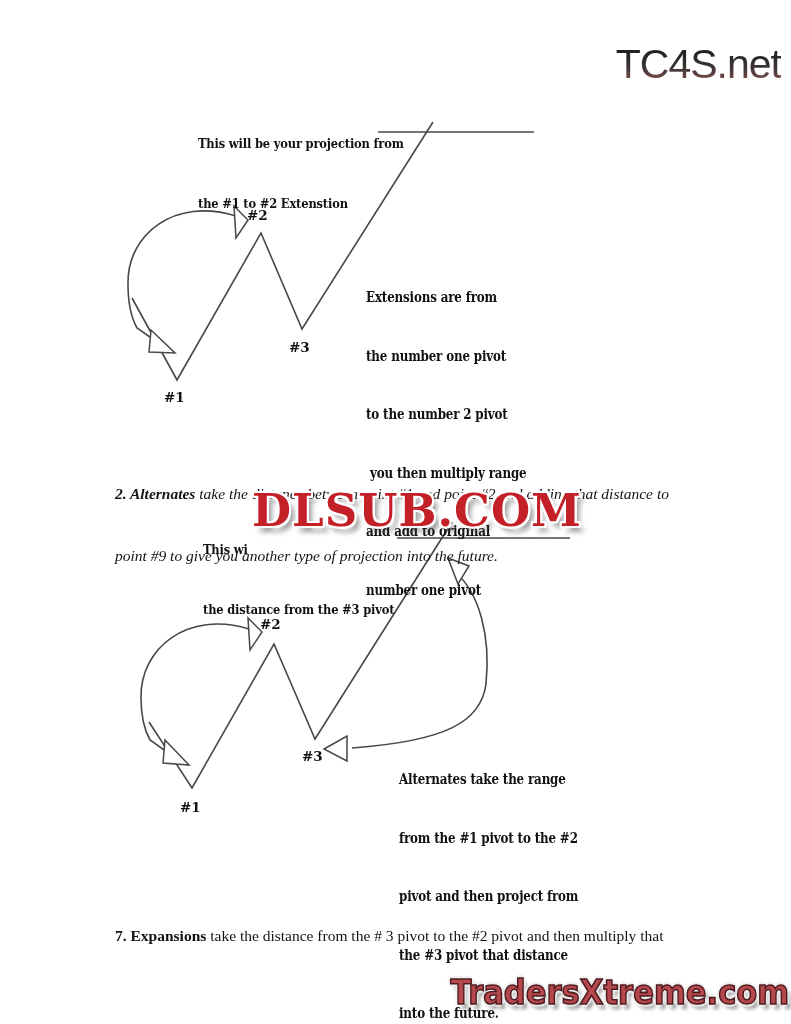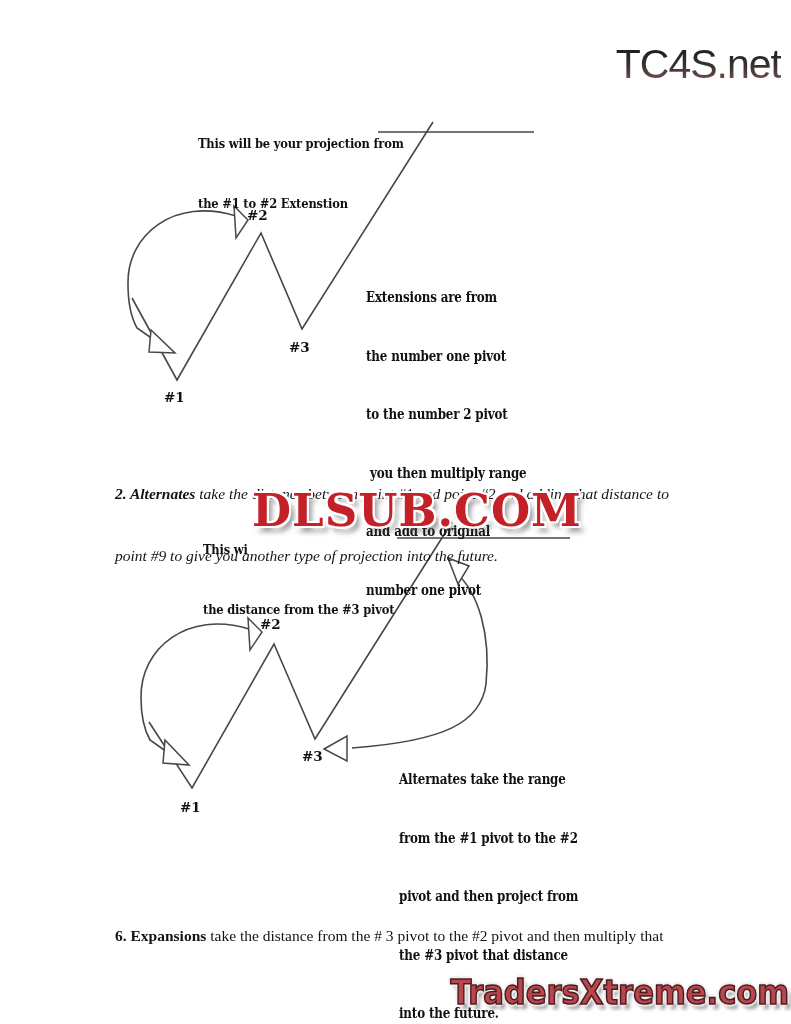--- a/index.html
+++ b/index.html
@@ -123,18 +123,18 @@
 
   <div class="annotation" style="left:399px;top:731px;">
     <div>Alternates take the range</div>
     <div>from the #1 pivot to the #2</div>
     <div>pivot and then project from</div>
     <div>the #3 pivot that distance</div>
     <div>into the future.</div>
   </div>
 
   <div class="para" style="left:115px;top:885px;">
-    <div><span class="lead">6. Expansions</span><span> take the distance from the # 3 pivot to the #2 pivot and then multiply that</span></div>
+    <div><span class="lead">7. Expansions</span><span> take the distance from the # 3 pivot to the #2 pivot and then multiply that</span></div>
   </div>
 
   <div class="tradersxtreme">TradersXtreme.com</div>
 
 </div>
 
 </body></html>

